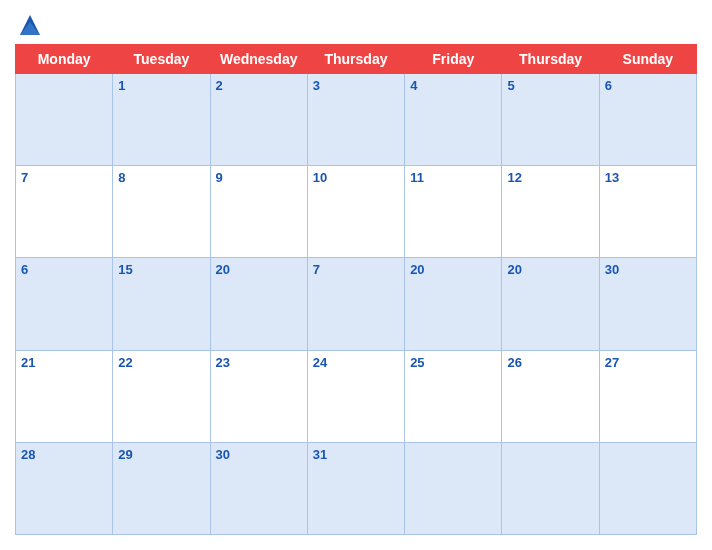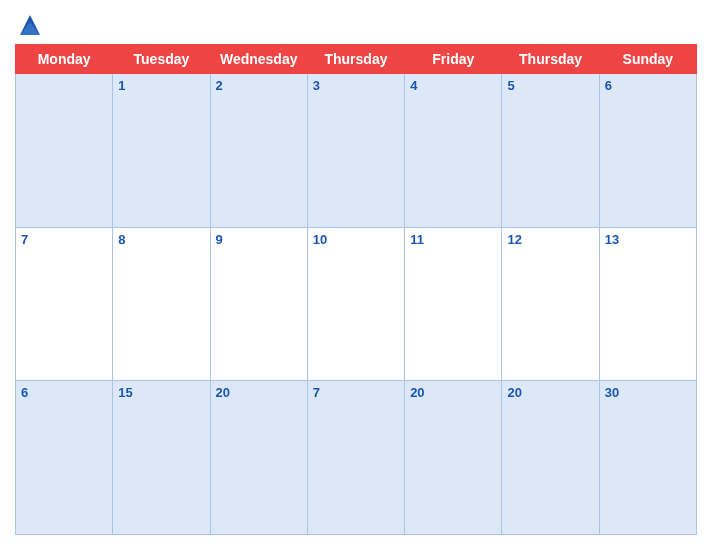--- a/index.html
+++ b/index.html
@@ -160,14 +160,32 @@
       </tr>
       <tr>
         <td><span class="day-number">6</span></td>
         <td><span class="day-number">15</span></td>
         <td><span class="day-number">20</span></td>
         <td><span class="day-number">7</span></td>
         <td><span class="day-number">20</span></td>
         <td><span class="day-number">20</span></td>
         <td><span class="day-number">30</span></td>
       </tr>
+      <tr>
+        <td><span class="day-number">21</span></td>
+        <td><span class="day-number">22</span></td>
+        <td><span class="day-number">23</span></td>
+        <td><span class="day-number">24</span></td>
+        <td><span class="day-number">25</span></td>
+        <td><span class="day-number">26</span></td>
+        <td><span class="day-number">27</span></td>
+      </tr>
+      <tr>
+        <td><span class="day-number">28</span></td>
+        <td><span class="day-number">29</span></td>
+        <td><span class="day-number">30</span></td>
+        <td><span class="day-number">31</span></td>
+        <td></td>
+        <td></td>
+        <td></td>
+      </tr>
     </tbody>
 </table>
 
 </body></html>

